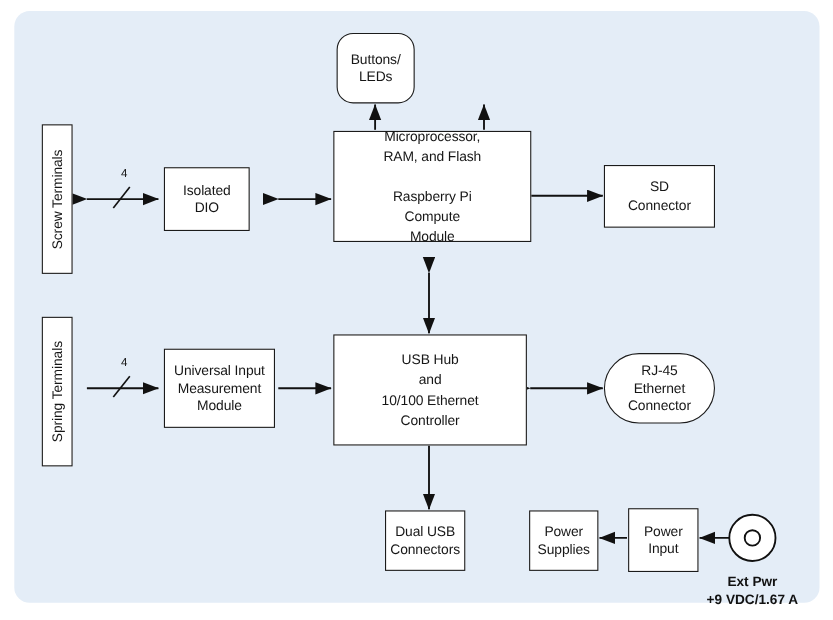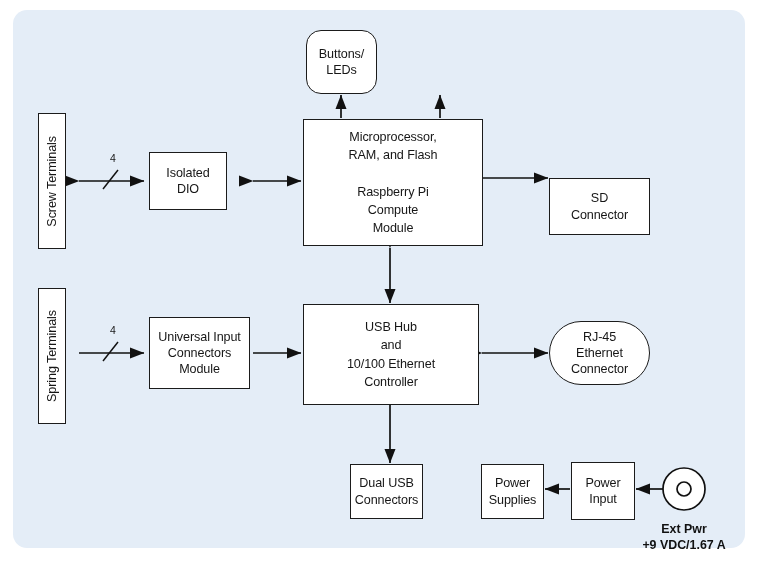--- a/index.html
+++ b/index.html
@@ -156,47 +156,47 @@
 
   <div class="buswidth" style="left:110px; top:324px;">4</div>
 
   <div class="box" style="left:149px; top:152px; width:78px; height:58px;">
     <span class="lines">Isolated
 DIO</span>
   </div>
 
   <div class="box" style="left:149px; top:317px; width:101px; height:72px;">
     <span class="lines">Universal Input
-Connectors
+Measurement
 Module</span>
   </div>
 
   <div class="box" style="left:306px; top:30px; width:71px; height:64px;border-radius:15px;">
     <span class="lines">Buttons/
 LEDs</span>
   </div>
 
 
-  <div class="box bigbox" style="left:303px; top:119px; width:180px; height:127px;">
+  <div class="box bigbox" style="left:303px; top:119px; width:180px; height:101px;">
     <span class="lines">Microprocessor,
 RAM, and Flash
 
 Raspberry Pi
 Compute
 Module</span>
   </div>
 
   <div class="box bigbox" style="left:303px; top:304px; width:176px; height:101px;">
     <span class="lines">USB Hub
 and
 10/100 Ethernet
 Controller</span>
   </div>
 
-  <div class="box" style="left:549px; top:150px; width:101px; height:57px;margin-top:28px;">
+  <div class="box" style="left:549px; top:150px; width:101px; height:57px;">
     <span class="lines">SD
 Connector</span>
   </div>
 
   <div class="box" style="left:549px; top:321px; width:101px; height:64px;border-radius:32px;">
     <span class="lines">RJ-45
 Ethernet
 Connector</span>
   </div>
 

